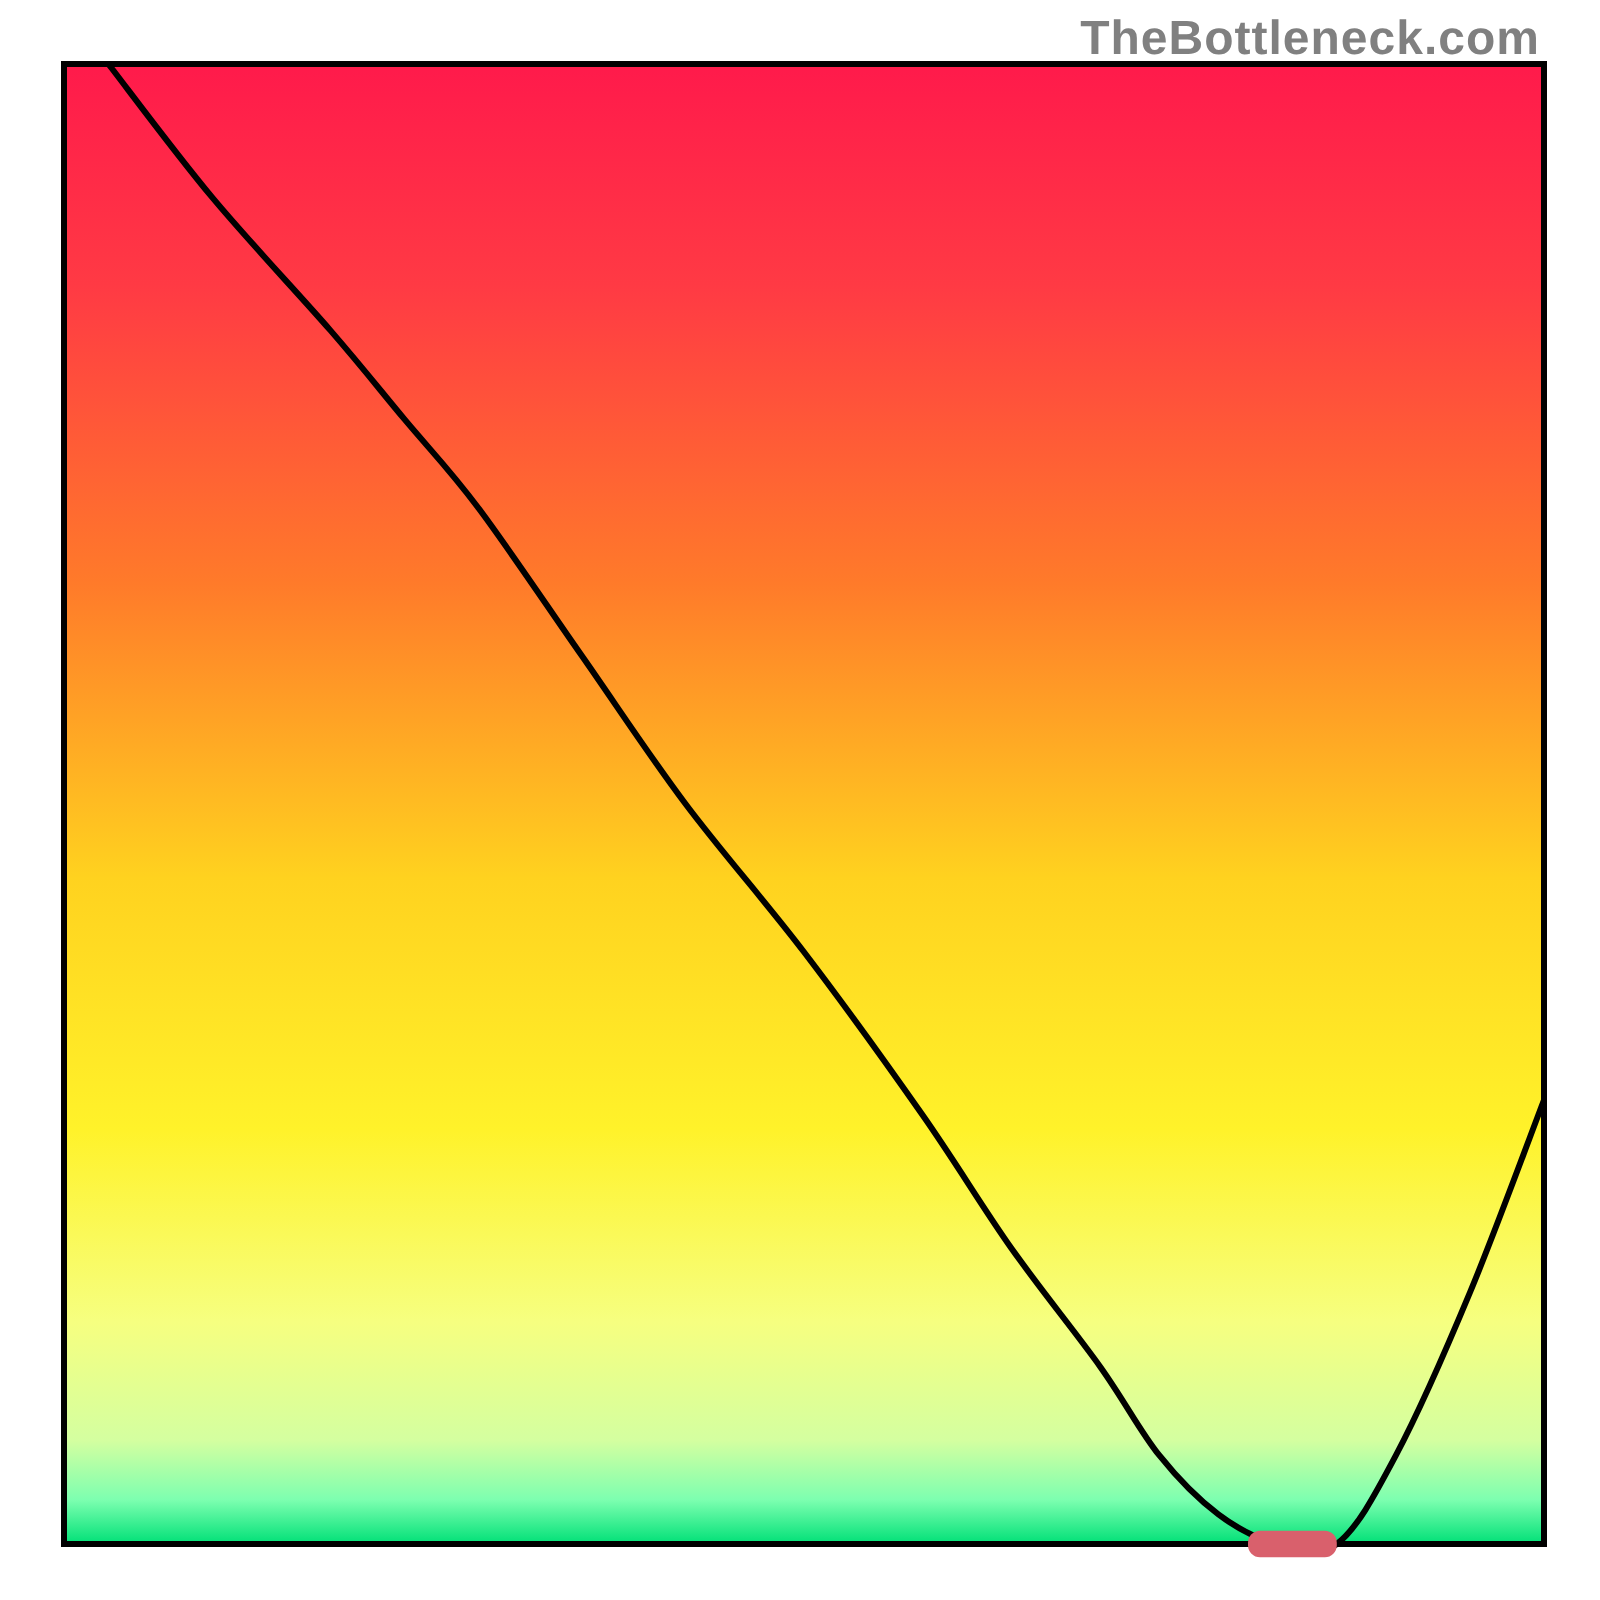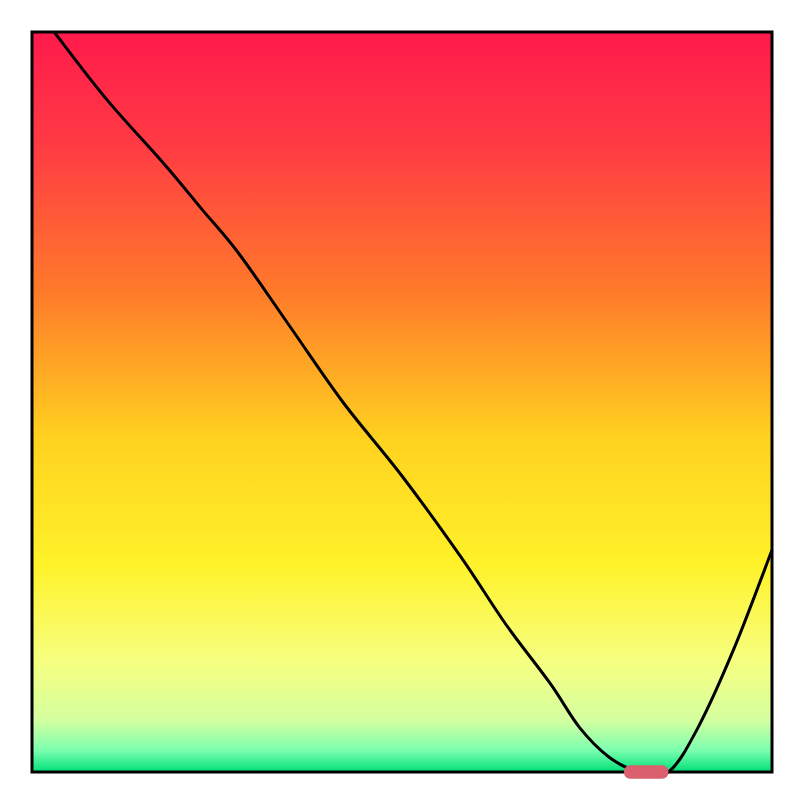--- a/index.html
+++ b/index.html
@@ -30,20 +30,21 @@
     position: absolute;
     left: 0;
     top: 0;
   }
 </style>
 </head>
 <body>
 
 <div class="chart-container">
 
+  <div class="watermark">TheBottleneck.com</div>
 
   <svg class="bg" width="800" height="800" viewBox="0 0 800 800">
     <defs>
       <linearGradient id="heat" x1="0" y1="0" x2="0" y2="1">
 
       <stop offset="0%" stop-color="#ff1a4b"></stop>
           <stop offset="15%" stop-color="#ff3a44"></stop>
           <stop offset="35%" stop-color="#ff7a2a"></stop>
           <stop offset="55.00000000000001%" stop-color="#ffd21f"></stop>
           <stop offset="72%" stop-color="#fff22a"></stop>

